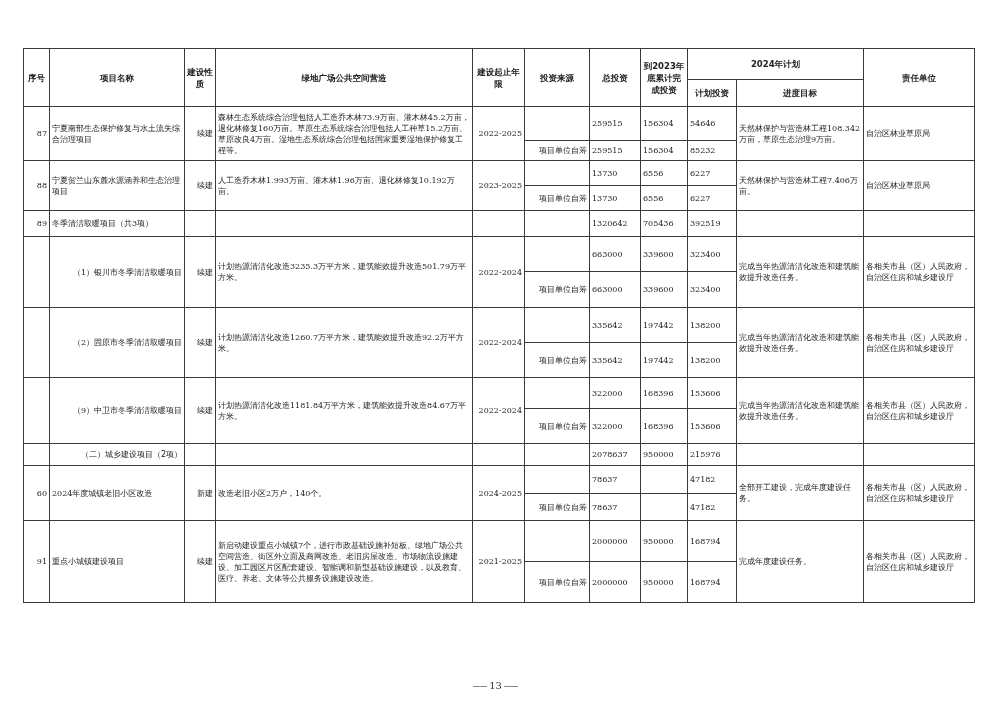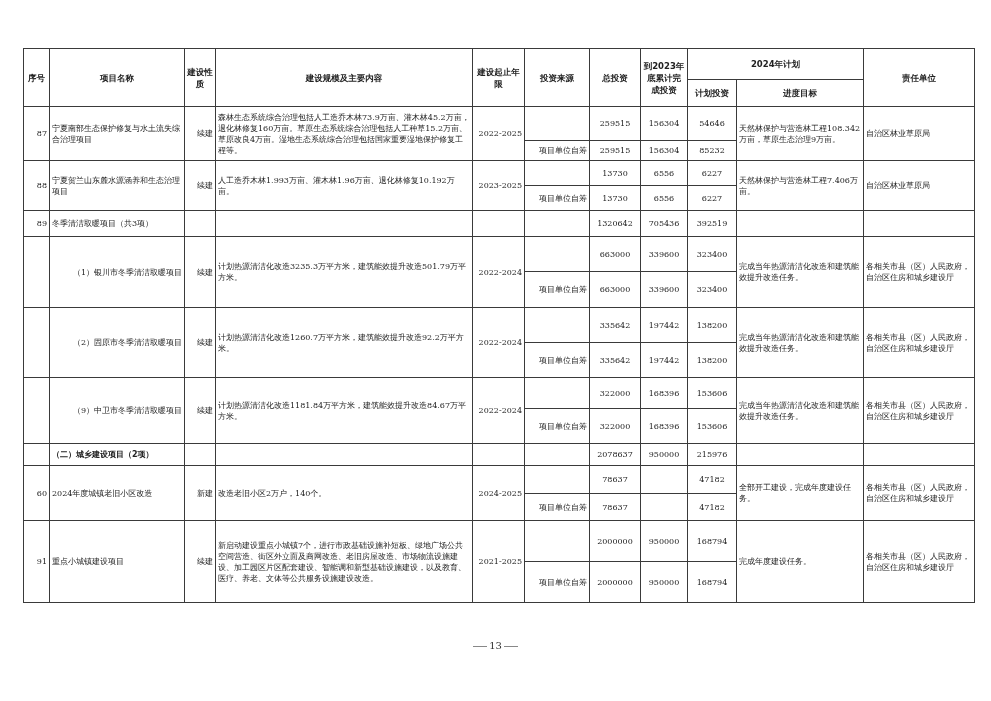--- a/index.html
+++ b/index.html
@@ -6,26 +6,26 @@
   body { width:991px; height:701px; position:relative; overflow:hidden;
          font-family:"DejaVu Serif","Liberation Serif",serif; color:#222; }
   #page { position:absolute; left:0; top:0; width:991px; height:701px; }
   table.main { position:absolute; left:23px; top:48px; border-collapse:collapse;
                table-layout:fixed; width:951px; }
   table.main td, table.main th { border:1px solid #3a3a3a; padding:0 2px;
                font-size:8px; line-height:11px; vertical-align:middle; overflow:hidden; }
   table.main th { font-weight:bold; text-align:center; font-size:8.5px; line-height:12px;
                font-family:"DejaVu Sans","Liberation Sans",sans-serif; }
   .c { text-align:right; }
-  .r { text-align:center; }
+  .r { text-align:left; }
   .l { text-align:left; }
   .b { font-weight:normal; }
-  .sec { font-family:"DejaVu Sans","Liberation Sans",sans-serif; font-weight:bold; }
+  .sec { font-family:"DejaVu Sans","Liberation Sans",sans-serif; font-weight:normal;text-align:right; }
   .thick-top td { border-top:2px solid #3a3a3a; }
-  .footer { position:absolute; left:0; width:991px; top:640px; text-align:center;
+  .footer { position:absolute; left:0; width:991px; top:680px; text-align:center;
             font-size:10px; color:#333; }
   .footer .dash { display:inline-block; width:14px; border-top:1px solid #888;
                   vertical-align:middle; margin:0 2px; }
 </style>
 </head>
 <body>
 
 <div id="page">
 <table class="main">
   <colgroup>
@@ -39,21 +39,21 @@
         <col style="width:47px">
     <col style="width:49px">
         <col style="width:127px">
         <col style="width:111px">
   </colgroup>
   <tbody>
         <tr style="height:31px">
     <th rowspan="2">序号</th>
     <th rowspan="2">项目名称</th>
     <th rowspan="2">建设性质</th>
-    <th rowspan="2">建设规模及主要内容</th>
+    <th rowspan="2">绿地广场公共空间营造</th>
     <th rowspan="2">建设起止年限</th>
     <th rowspan="2">投资来源</th>
     <th rowspan="2">总投资</th>
     <th rowspan="2">到2023年底累计完成投资</th>
     <th colspan="2">2024年计划</th>
     <th rowspan="2">责任单位</th>
   </tr>
   <tr style="height:27px">
     <th>计划投资</th>
     <th>进度目标</th>

